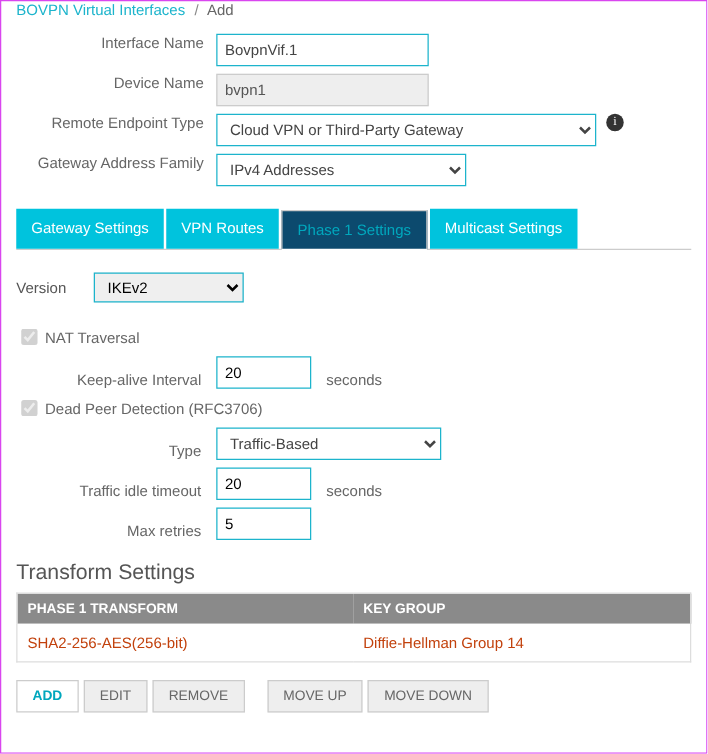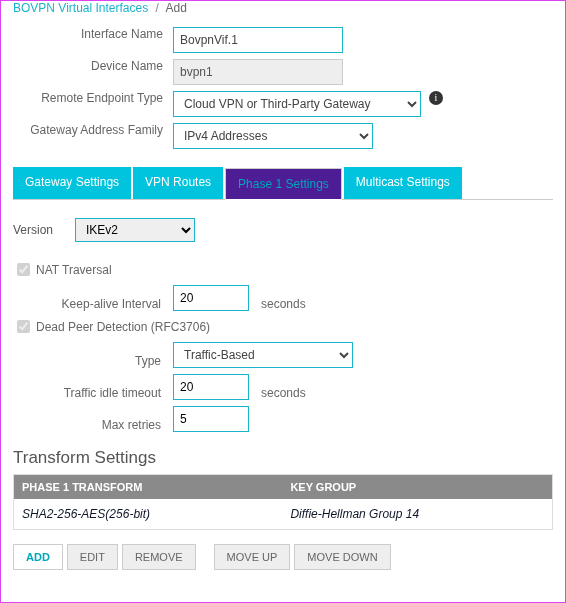--- a/index.html
+++ b/index.html
@@ -37,21 +37,21 @@
     height: 26px;
     border: 1px solid #1cb4cc;
     padding: 2px 6px;
     font-size: 12px;
     color: #444;
     background: #fff;
   }
   .txt { width: 170px; }
   .txt.readonly { background: #eeeeee; border-color: #cccccc; color:#555; }
   .sel { width: 200px; }
-  .sel.wide { width: 248px; }
+  .sel.wide { width: 304px; }
   .info-icon {
     display: inline-block;
     width: 14px; height: 14px;
     border-radius: 50%;
     background: #333;
     color: #fff;
     text-align: center;
     line-height: 14px;
     font-size: 10px;
     margin-left: 8px;
@@ -65,21 +65,21 @@
   .tab {
     background: #00c3dd;
     color: #fff;
     font-size: 12px;
     padding: 8px 12px;
     margin-right: 2px;
     cursor: pointer;
     white-space: nowrap;
   }
   .tab.active {
-    background: #4c1d95;
+    background: #0c4a6e;
     color: #00a7bd;
     border: 1px solid #ccc;
     border-bottom: 1px solid #fff;
     position: relative;
     top: 1px;
   }
   .tab-body {
     border-top: 1px solid #ccc;
     padding-top: 14px;
   }
@@ -103,23 +103,22 @@
     background: #8a8a8a;
     color: #fff;
     text-align: left;
     font-size: 11px;
     font-weight: 700;
     padding: 6px 8px;
   }
   .tbl td {
     padding: 8px;
     font-size: 12px;
-    color: #0f172a;
-    background: #fff;
-    font-style: italic;
+    color: #c2410c;
+    background: #fff;
   }
 
   .btn-row { margin-top: 14px; display:flex; gap:4px; }
   .btn {
     border: 1px solid #ccc;
     background: #eeeeee;
     color: #666;
     font-size: 11px;
     padding: 6px 12px;
     cursor: pointer;

